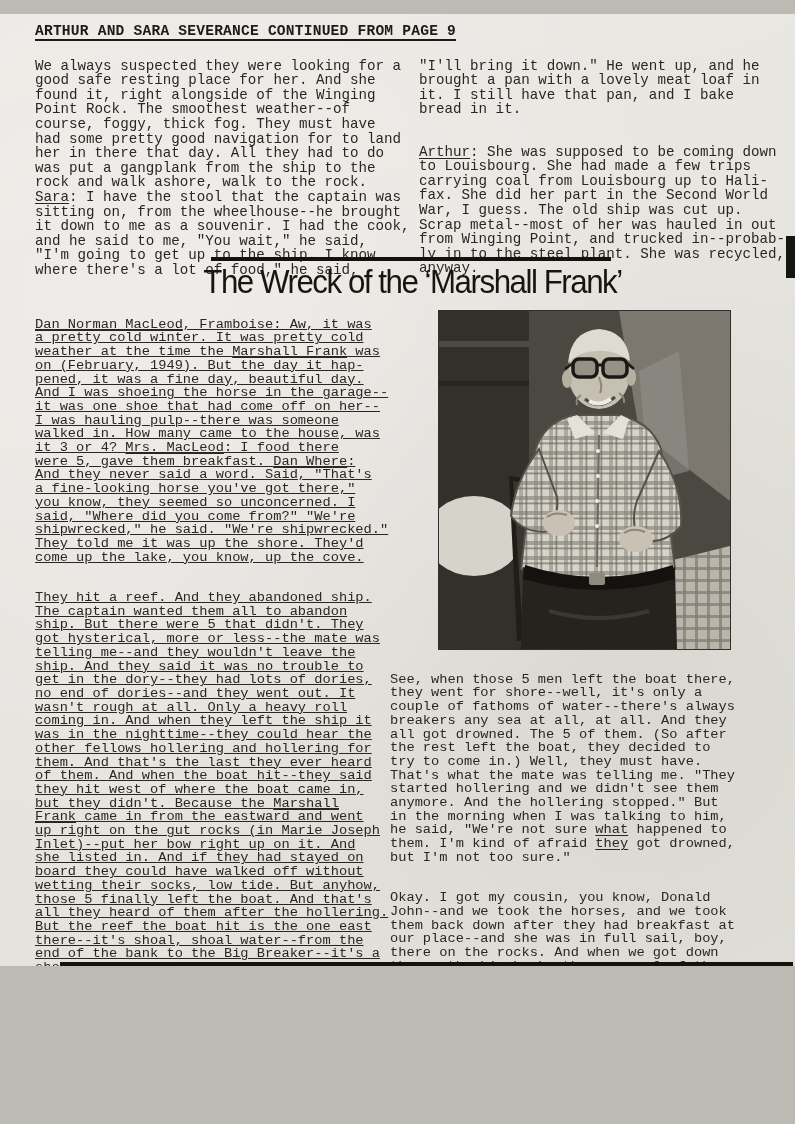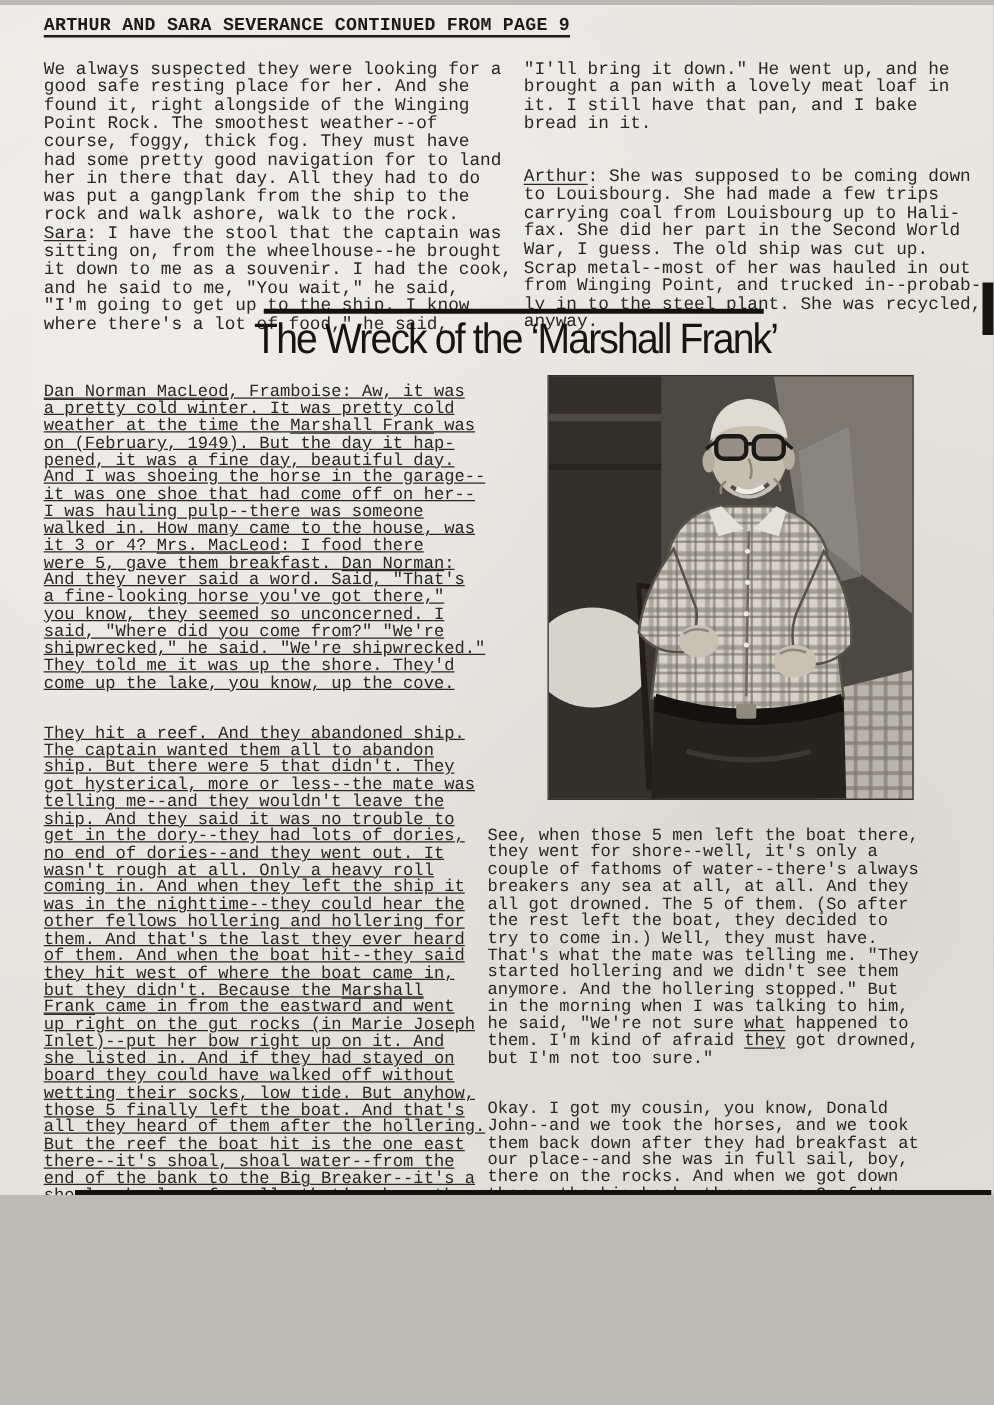--- a/index.html
+++ b/index.html
@@ -1,19 +1,19 @@
 <!DOCTYPE html>
 <html><head>
 <meta charset="utf-8">
 <style>
   html,body{margin:0;padding:0;background:#bdbab4;}
   .page{
     position:relative;
     width:795px;height:952px;
-    margin:4px auto;
+    margin:14px auto;
     background:
       radial-gradient(ellipse at 20% 30%, rgba(255,255,255,.25), rgba(0,0,0,0) 60%),
       radial-gradient(ellipse at 80% 70%, rgba(120,115,105,.10), rgba(0,0,0,0) 55%),
       linear-gradient(160deg,#ebe9e4 0%,#e7e5e0 45%,#e3e1db 100%);
     color:#262320;
     overflow:hidden;
     font-family:"Liberation Mono", monospace;
   }
   .abs{position:absolute;}
   .mono{font-family:"Liberation Mono", monospace;}
@@ -124,21 +124,21 @@
     <div class="para"><span class="u">Dan Norman MacLeod</span><span>, Framboise: Aw, it was
 a pretty cold winter. It was pretty cold
 weather at the time the </span><span class="u">Marshall Frank</span><span> was
 on (February, 1949). But the day it hap-
 pened, it was a fine day, beautiful day.
 And I was shoeing the horse in the garage--
 it was one shoe that had come off on her--
 I was hauling pulp--there was someone
 walked in. How many came to the house, was
 it 3 or 4? </span><span class="u">Mrs. MacLeod</span><span>: I food there
-were 5, gave them breakfast. </span><span class="u">Dan Norman</span><span>:
+were 5, gave them breakfast. </span><span class="u">Dan Where</span><span>:
 And they never said a word. Said, "That's
 a fine-looking horse you've got there,"
 you know, they seemed so unconcerned. I
 said, "Where did you come from?" "We're
 shipwrecked," he said. "We're shipwrecked."
 They told me it was up the shore. They'd
 come up the lake, you know, up the cove.</span></div>
     <div class="para"><span>They hit a reef. And they abandoned ship.
 The captain wanted them all to abandon
 ship. But there were 5 that didn't. They

